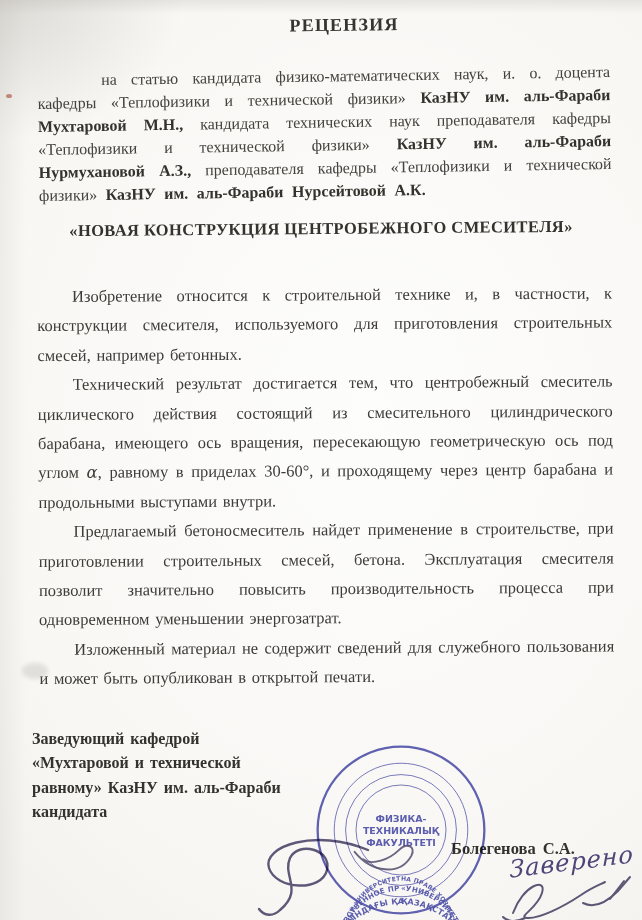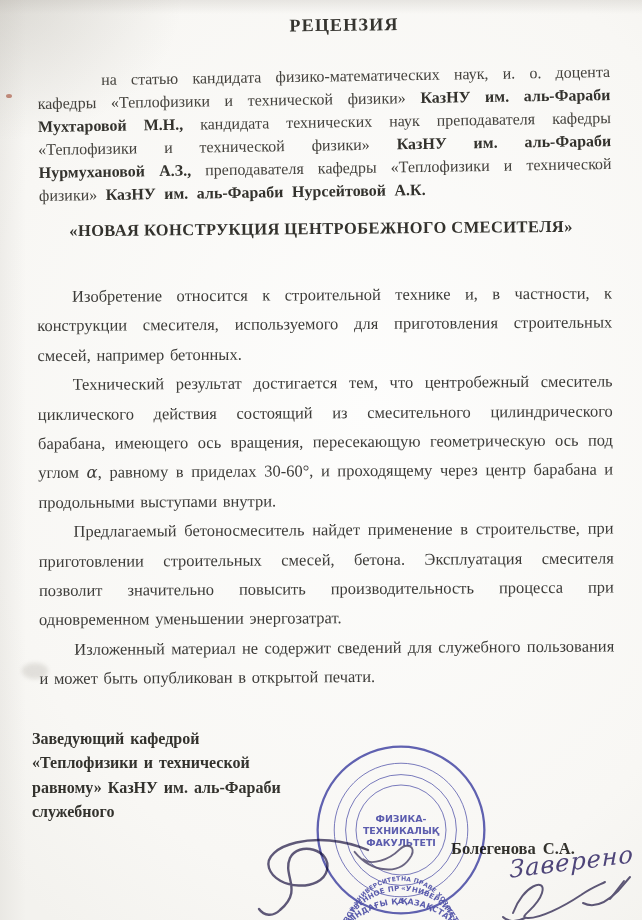--- a/index.html
+++ b/index.html
@@ -92,23 +92,23 @@
 
   <div class="body-text">
     <p>Изобретение относится к строительной технике и, в частности, к конструкции смесителя, используемого для приготовления строительных смесей, например бетонных.</p>
     <p><span>Технический результат достигается тем, что центробежный смеситель циклического действия состоящий из смесительного цилиндрического барабана, имеющего ось вращения, пересекающую геометрическую ось под углом </span><span class="alpha">α</span><span>, равному в приделах 30-60°, и проходящему через центр барабана и продольными выступами внутри.</span></p>
     <p>Предлагаемый бетоносмеситель найдет применение в строительстве, при приготовлении строительных смесей, бетона. Эксплуатация смесителя позволит значительно повысить производительность процесса при одновременном уменьшении энергозатрат.</p>
     <p>Изложенный материал не содержит сведений для служебного пользования и может быть опубликован в открытой печати.</p>
   </div>
 
   <div class="sig-block">
     <div>Заведующий кафедрой</div>
-    <div>«Теплофизики и технической</div>
+    <div>«Мухтаровой и технической</div>
     <div>равному» КазНУ им. аль-Фараби</div>
-    <div>служебного</div>
+    <div>кандидата</div>
   </div>
 
   <div class="reviewer-name">Болегенова С.А.</div>
 
   <svg class="stamp" viewBox="0 0 190 190">
     <defs>
       <path id="ring1p" d="M 95,173 A 78,78 0 1 1 94.9,173" fill="none"></path>
       <path id="ring2p" d="M 95,159 A 64,64 0 1 1 94.9,159" fill="none"></path>
       <path id="ring3p" d="M 95,148.5 A 53.5,53.5 0 1 1 94.9,148.5" fill="none"></path>
     </defs>

